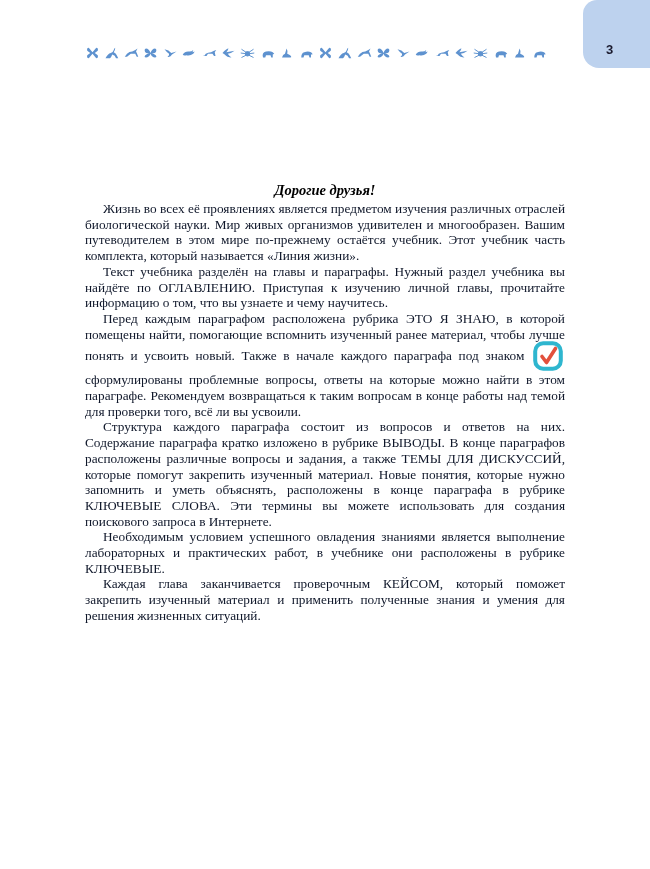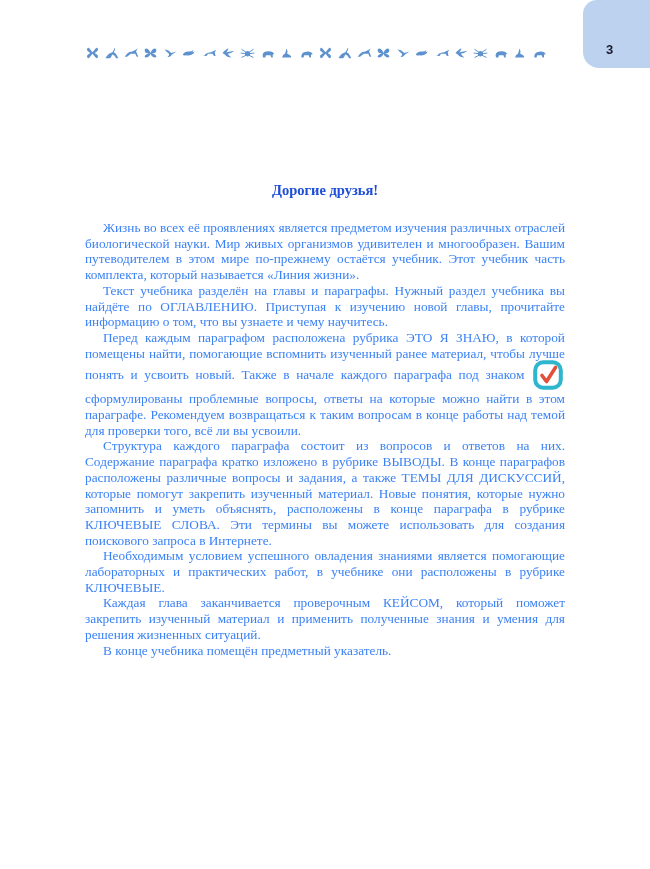--- a/index.html
+++ b/index.html
@@ -127,28 +127,27 @@
         <path d="M4 14 Q2 7 8 6 Q14 5 17 7 L19 9 L17 10 L17 14 L15 14 L14 11 L8 11 L7 14 Z" fill="#5e92cf"></path>
       </svg>
       <svg viewBox="0 0 20 16">
         <path d="M4 14 Q5 10 8 9 Q9 6 10 2 Q12 5 11 9 Q14 10 16 12 Q17 14 15 14 Z" fill="#5e92cf"></path>
       </svg>
       <svg viewBox="0 0 20 16">
         <path d="M3 14 Q3 8 7 7 Q12 5 16 7 Q18 8 18 10 L16 10 L16 14 L14 14 L13 11 L7 11 L6 14 Z" fill="#5e92cf"></path>
       </svg>
     </div>
 
-  <h1 class="title" style="color: #1d4ed8;">Дорогие друзья!</h1>
+  <h1 class="title" style="color: #000000; font-style: italic;">Дорогие друзья!</h1>
 
-  <div class="body-text" id="body-text" lang="ru" style="color: #3b82f6; margin-top: 19px;">
+  <div class="body-text" id="body-text" lang="ru" style="color: #0f172a;">
       <p><span>Жизнь во всех её проявлениях является предметом изучения различных отраслей биологической науки. Мир живых организмов удивителен и многообразен. Вашим путеводителем в этом мире по-прежнему остаётся учебник. Этот учебник часть комплекта, который называется «Линия жизни».</span></p>
-      <p><span>Текст учебника разделён на главы и параграфы. Нужный раздел учебника вы найдёте по </span><span class="b">ОГЛАВЛЕНИЮ</span><span>. Приступая к изучению новой главы, прочитайте информацию о том, что вы узнаете и чему научитесь.</span></p>
+      <p><span>Текст учебника разделён на главы и параграфы. Нужный раздел учебника вы найдёте по </span><span class="b">ОГЛАВЛЕНИЮ</span><span>. Приступая к изучению личной главы, прочитайте информацию о том, что вы узнаете и чему научитесь.</span></p>
       <p><span>Перед каждым параграфом расположена рубрика </span><span class="b">ЭТО Я ЗНАЮ</span><span>, в которой помещены найти, помогающие вспомнить изученный ранее материал, чтобы лучше понять и усвоить новый. Также в начале каждого параграфа под знаком </span><span class="check-wrap"><svg viewBox="0 0 30 30">
             <rect x="2.2" y="2.2" width="25.6" height="25.6" rx="8" fill="#ffffff" stroke="#2eb6cf" stroke-width="4"></rect>
             <path d="M9 15.5 L13.5 21.5 L22.5 7.5" fill="none" stroke="#e2503c" stroke-width="3.6" stroke-linecap="round" stroke-linejoin="round"></path>
           </svg></span><span> сформулированы проблемные вопросы, ответы на которые можно найти в этом параграфе. Рекомендуем возвращаться к таким вопросам в конце работы над темой для проверки того, всё ли вы усвоили.</span></p>
       <p><span>Структура каждого параграфа состоит из вопросов и ответов на них. Содержание параграфа кратко изложено в рубрике </span><span class="b">ВЫВОДЫ</span><span>. В конце параграфов расположены различные вопросы и задания, а также </span><span class="b">ТЕМЫ ДЛЯ ДИСКУССИЙ</span><span>, которые помогут закрепить изученный материал. Новые понятия, которые нужно запомнить и уметь объяснять, расположены в конце параграфа в рубрике </span><span class="b">КЛЮЧЕВЫЕ СЛОВА</span><span>. Эти термины вы можете использовать для создания поискового запроса в Интернете.</span></p>
-      <p><span>Необходимым условием успешного овладения знаниями является помогающие лабораторных и практических работ, в учебнике они расположены в рубрике </span><span class="b">КЛЮЧЕВЫЕ</span><span>.</span></p>
+      <p><span>Необходимым условием успешного овладения знаниями является выполнение лабораторных и практических работ, в учебнике они расположены в рубрике </span><span class="b">КЛЮЧЕВЫЕ</span><span>.</span></p>
       <p><span>Каждая глава заканчивается проверочным </span><span class="b">КЕЙСОМ,</span><span> который поможет закрепить изученный материал и применить полученные знания и умения для решения жизненных ситуаций.</span></p>
-      <p><span>В конце учебника помещён </span><span class="b">предметный указатель.</span></p>
     </div>
 
 </div>
 
 </body></html>

